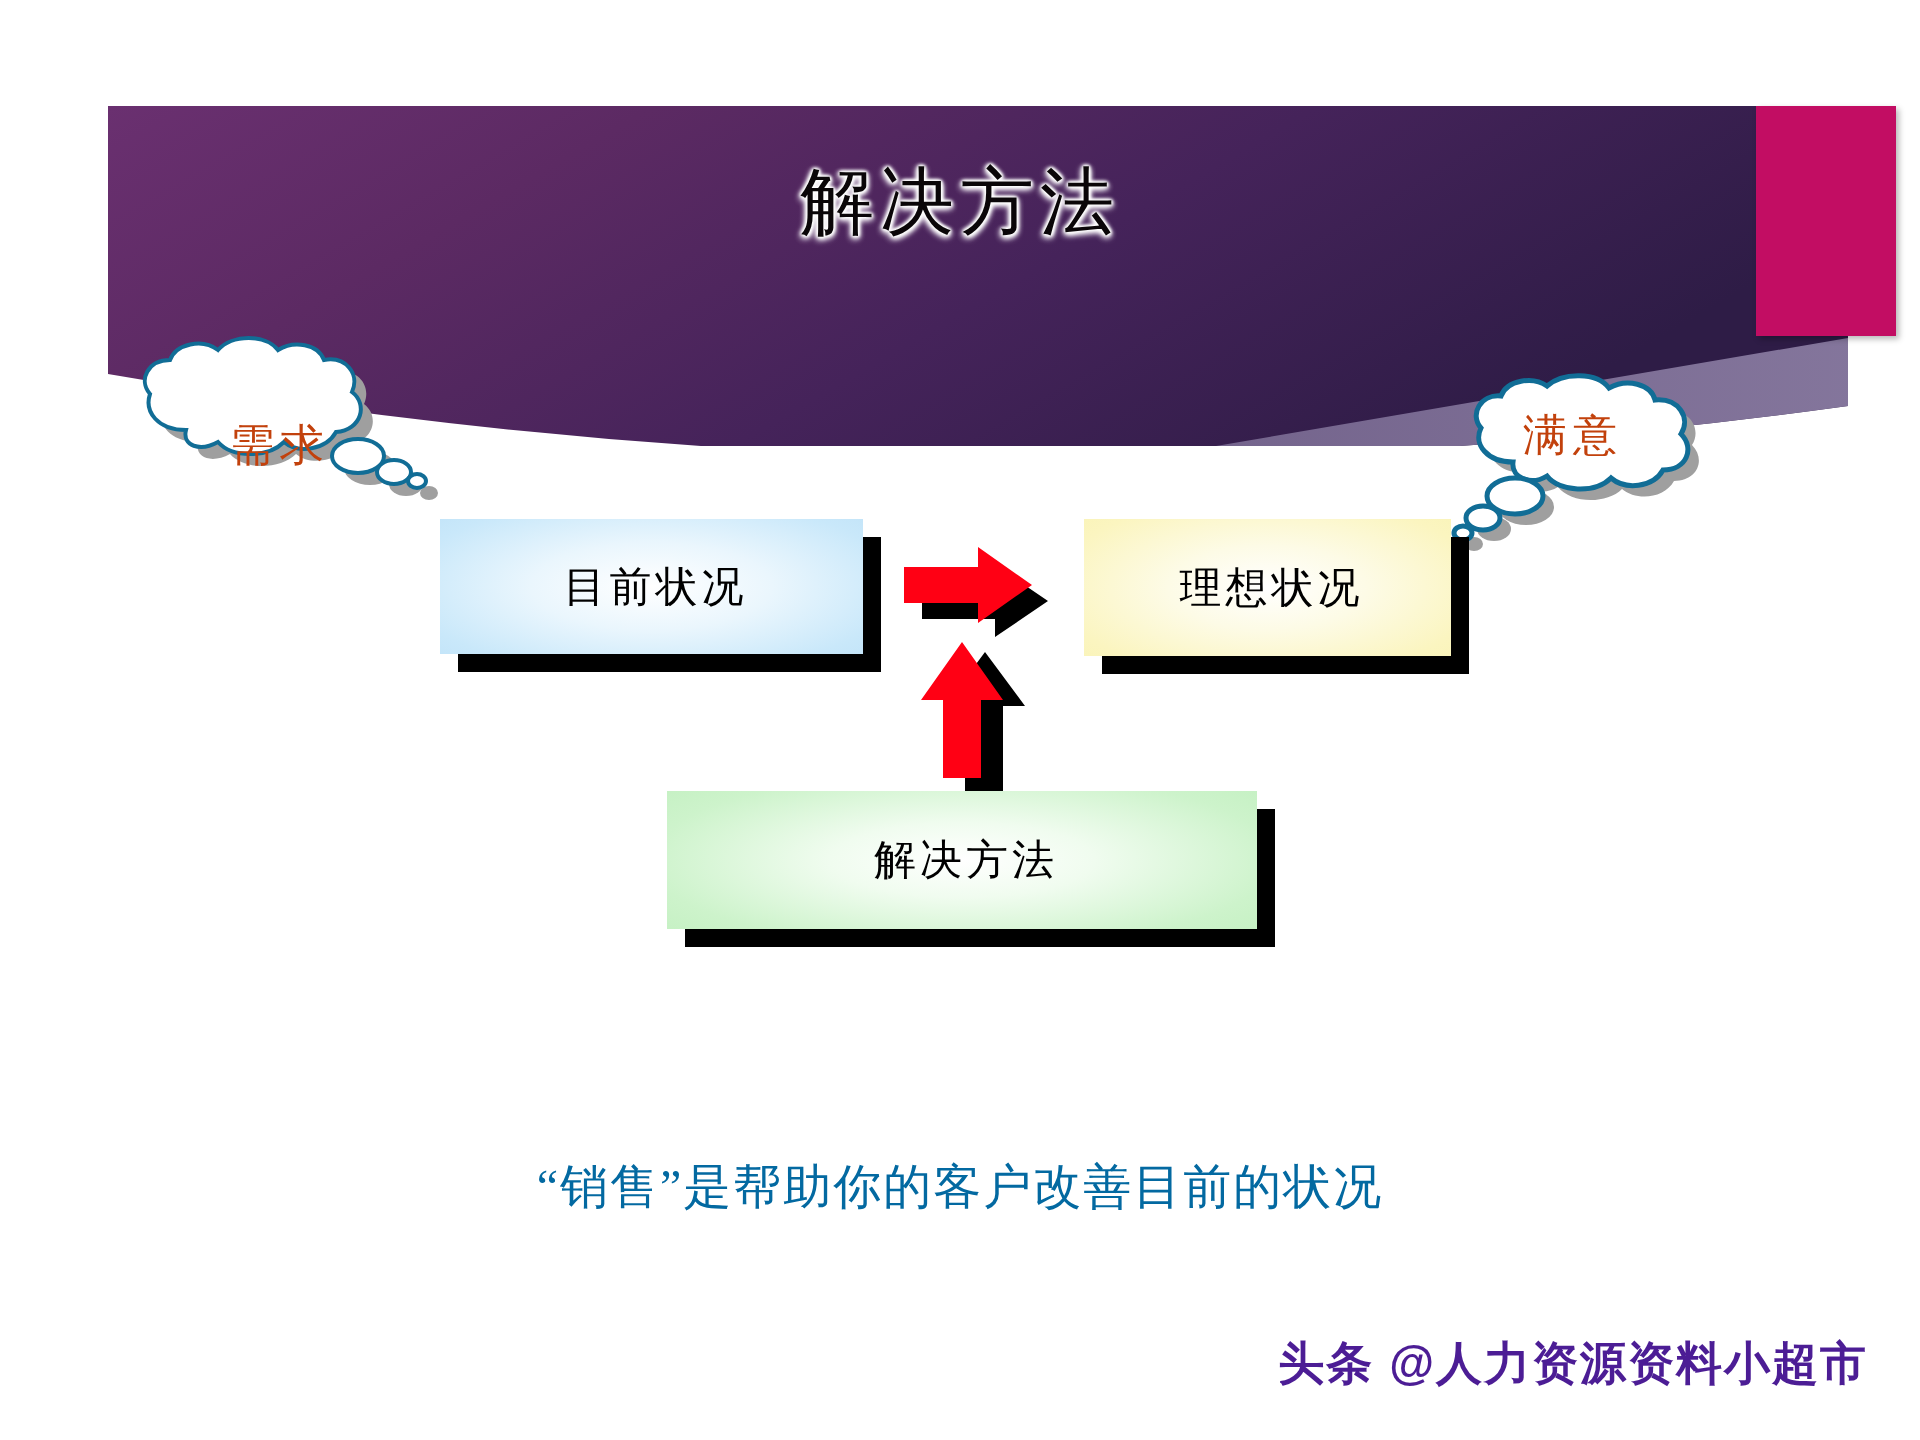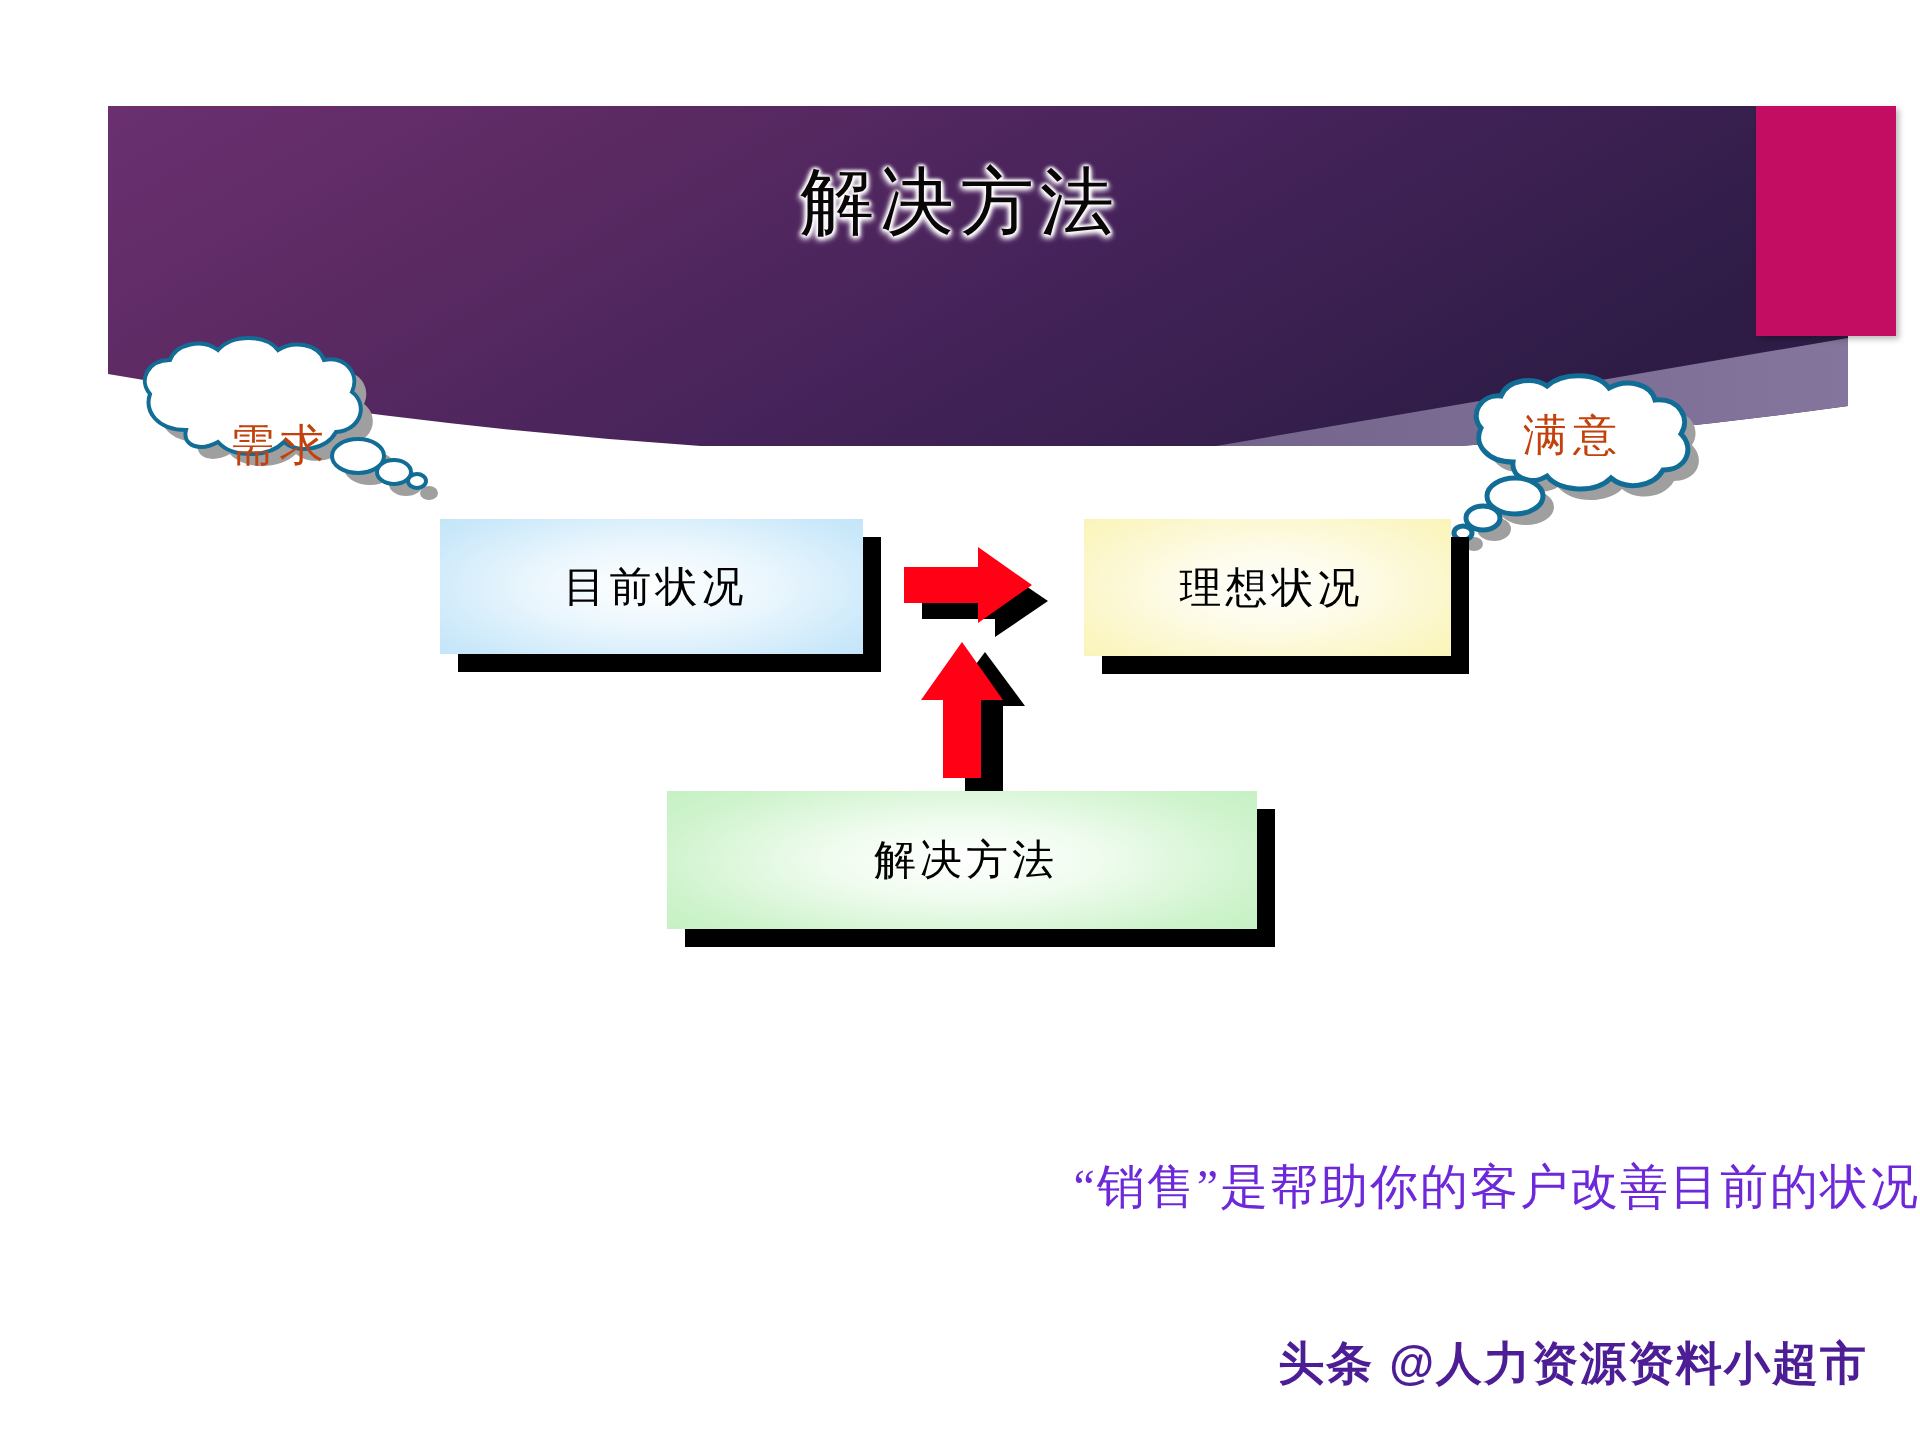--- a/index.html
+++ b/index.html
@@ -165,24 +165,24 @@
   }
   #cloud-need .cloud-text  { left: 112px; top: 78px; }
   #cloud-satisfied .cloud-text { left: 70px; top: 28px; }
 
   
   #caption {
     position: absolute;
     left: 0;
     top: 1155px;
     width: 1920px;
-    text-align: right;
+    text-align: center;
     font-size: 48px;
     letter-spacing: 2px;
-    color: #6d28d9;
+    color: #0369a1;
     white-space: nowrap;
     font-family: "Liberation Serif", "DejaVu Serif", serif;
   }
 
   
   #watermark {
     position: absolute;
     right: 52px;
     top: 1333px;
     font-size: 46px;

